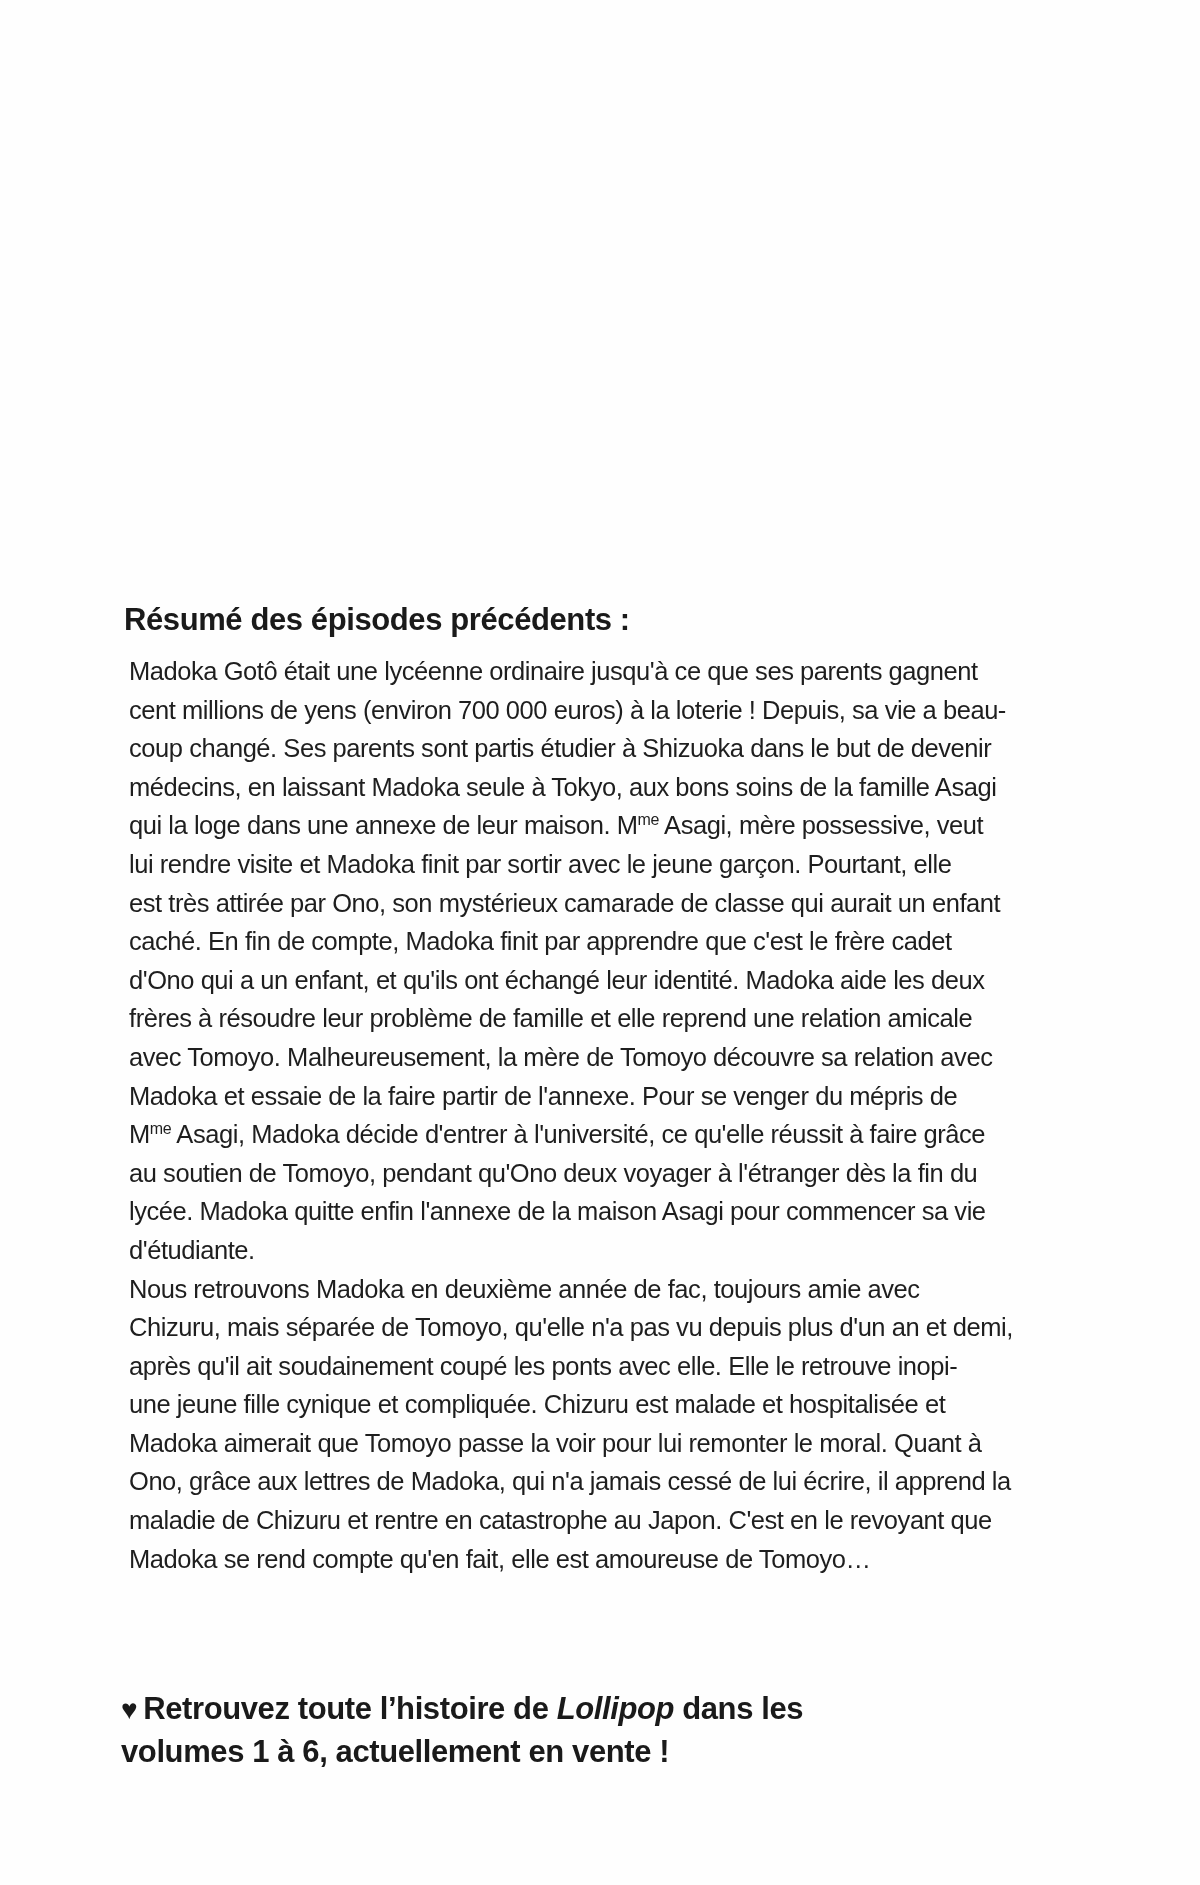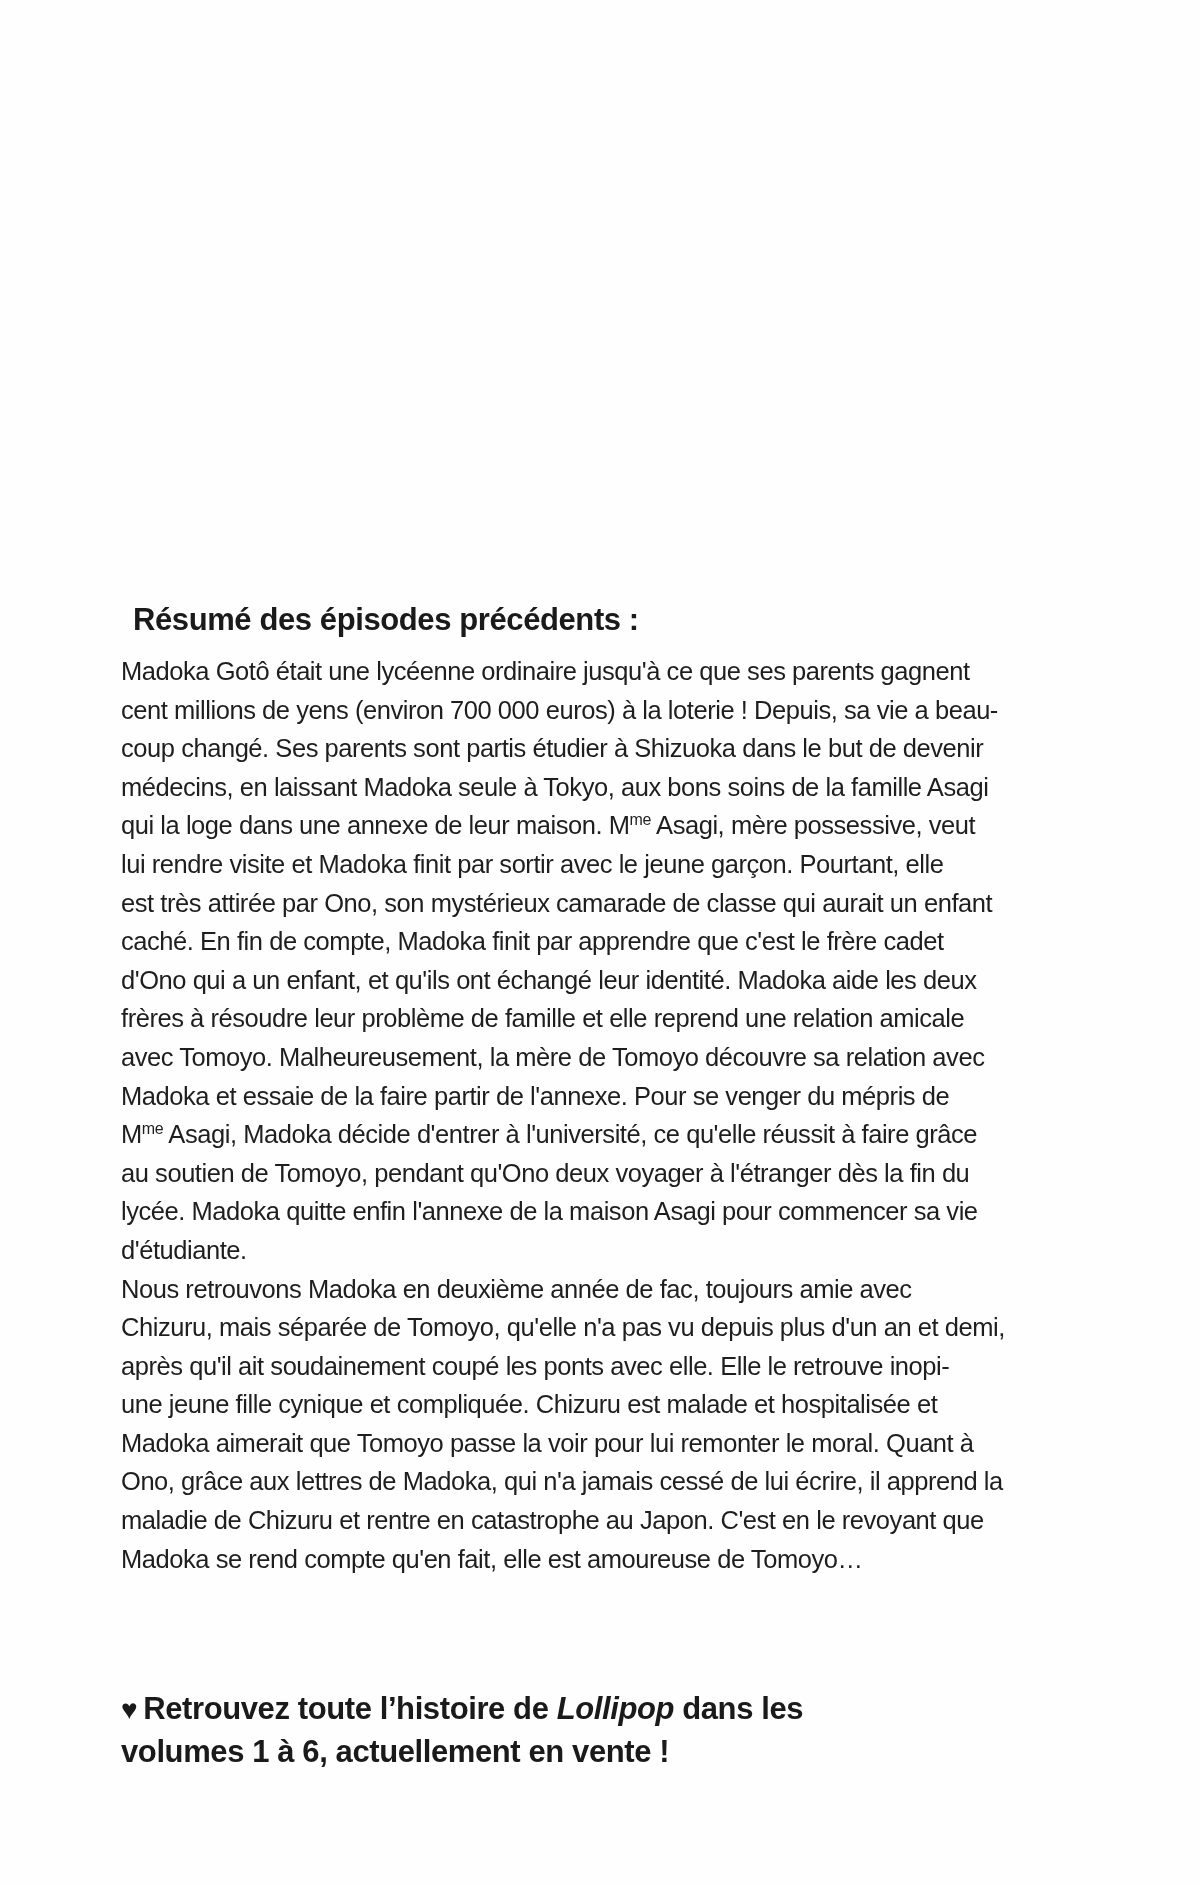--- a/index.html
+++ b/index.html
@@ -27,25 +27,25 @@
       position: absolute;
       left: 121px;
       top: 600px;
       width: 1010px;
     }
     .summary-title {
       font-weight: bold;
       font-size: 31px;
       line-height: 40px;
       letter-spacing: -0.4px;
-      margin: 0 0 12px 12px;
+      margin: 0 0 12px 3px;
       color: #1a1a1a;
     }
     .summary-body {
-      margin: 0;
+      margin: 8px;
       font-size: 25.5px;
       line-height: 38.6px;
       letter-spacing: -0.45px;
       color: #1e1e1e;
     }
     .line {
       display: block;
       white-space: nowrap;
     }
     .line sup {

